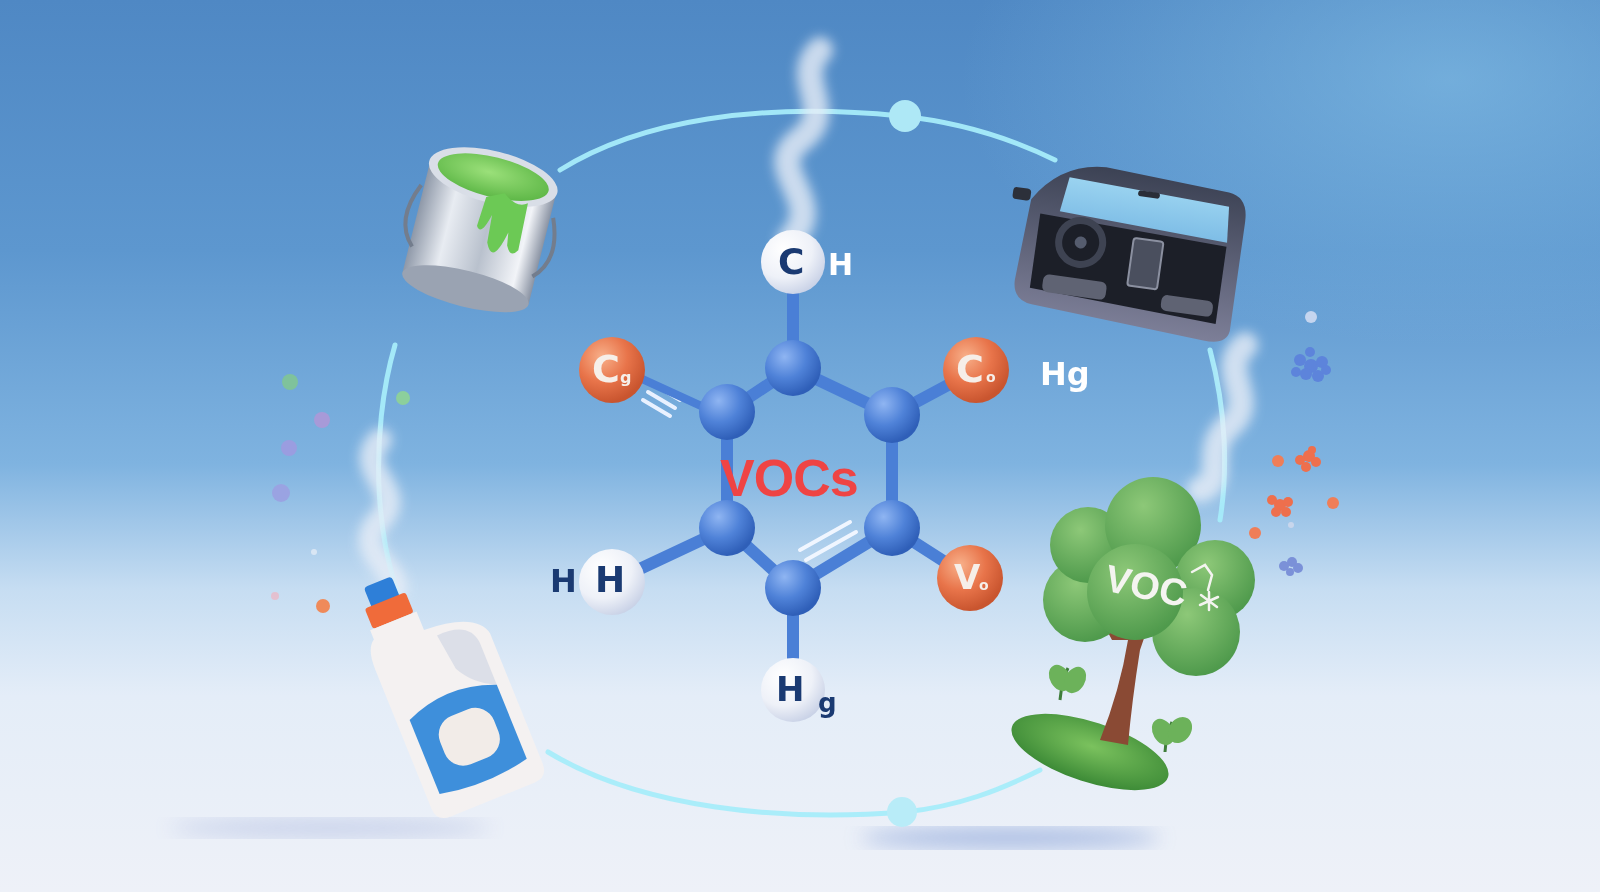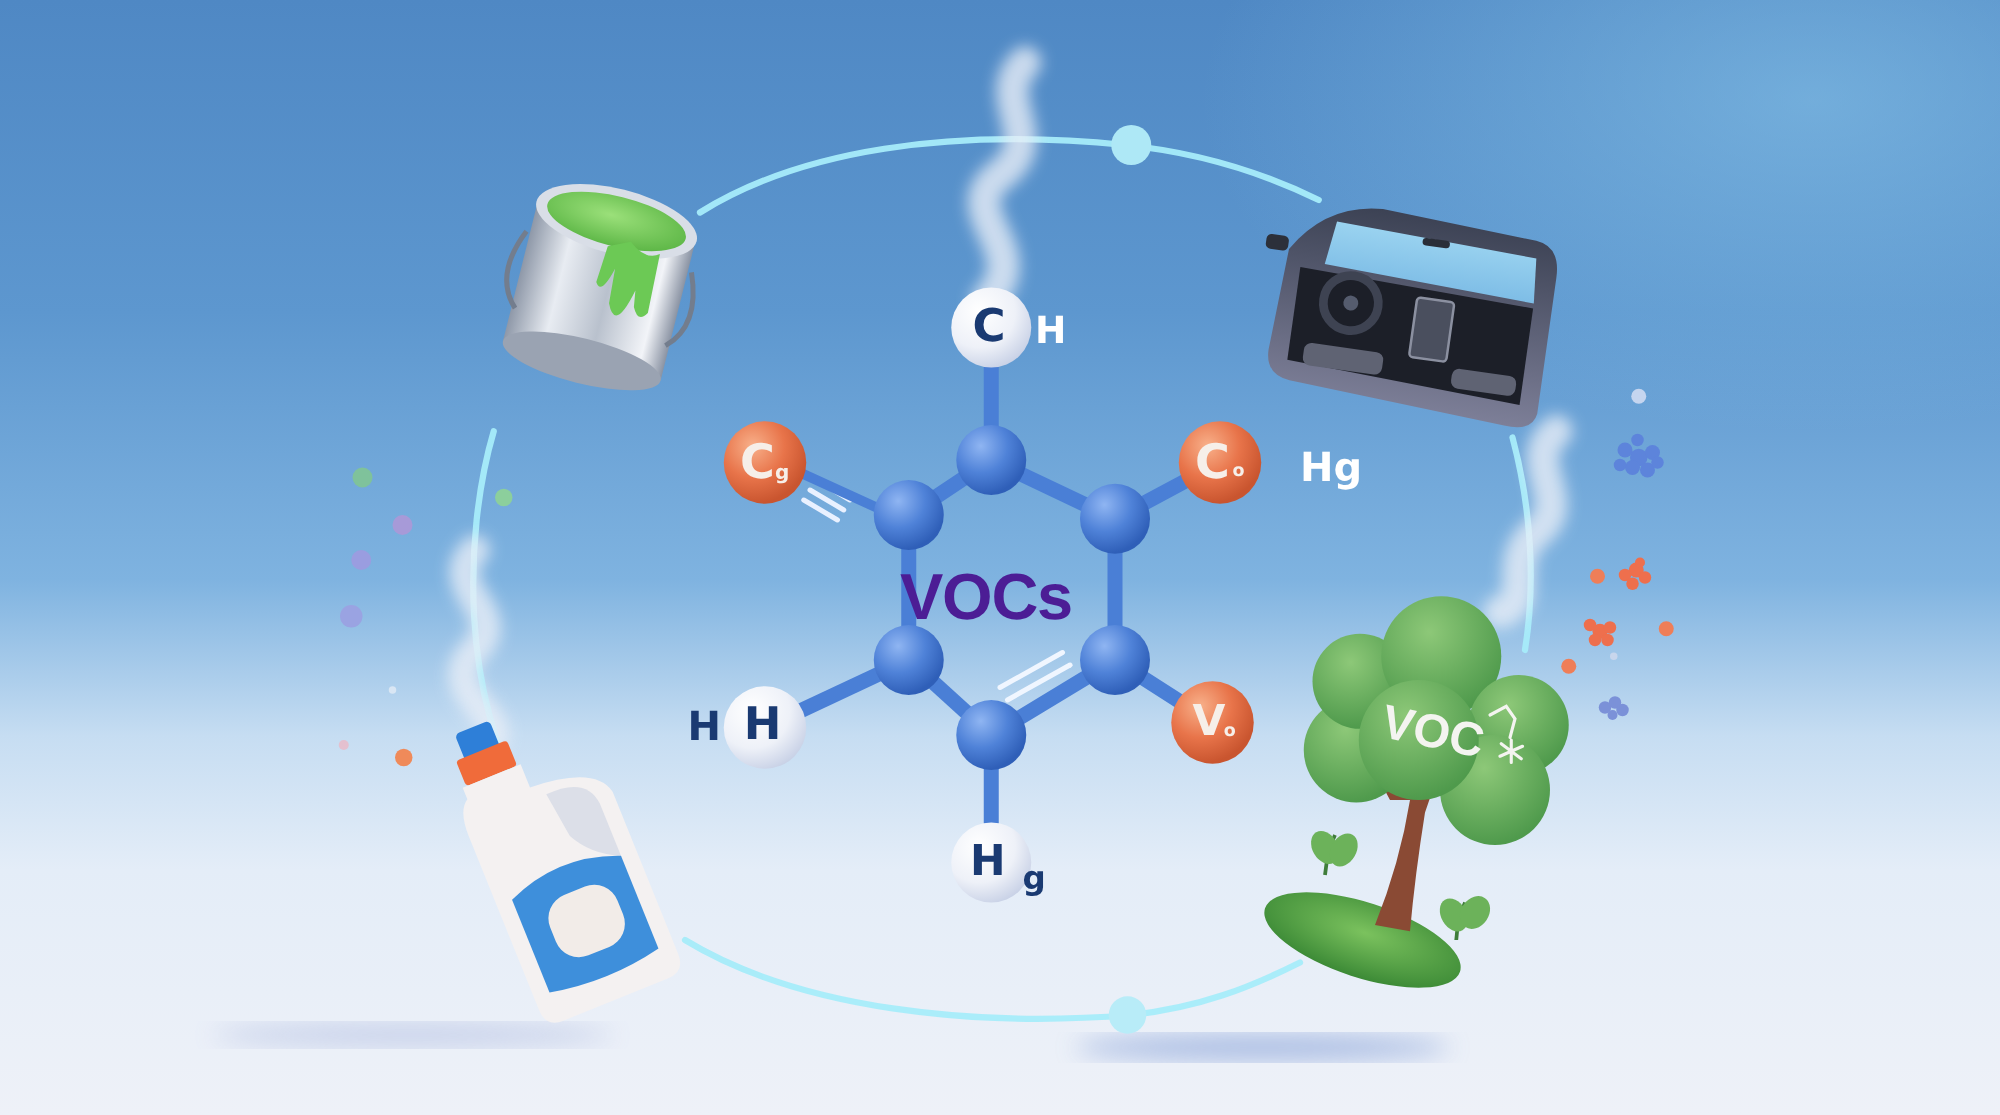--- a/index.html
+++ b/index.html
@@ -12,21 +12,21 @@
       position: absolute; inset: 0;
       background: radial-gradient(ellipse 700px 380px at 1450px 80px, rgba(140,200,235,0.55), rgba(140,200,235,0) 70%);
     }
     .layer { position: absolute; left: 0; top: 0; width: 1600px; height: 892px; }
     .atom-label {
       position: absolute; font-weight: bold; line-height: 1;
       font-family: "DejaVu Sans", "Liberation Sans", sans-serif;
     }
     .title-voc {
       position: absolute; left: 720px; top: 448px; font-size: 52px; font-weight: bold;
-      color: #4c1d95; letter-spacing: -1px; font-family: "Liberation Sans", "DejaVu Sans", sans-serif;
+      color: #ef4444; letter-spacing: -1px; font-family: "Liberation Sans", "DejaVu Sans", sans-serif;
     }
     .tree-label {
       position: absolute; left: 1105px; top: 565px; font-size: 38px; font-weight: bold;
       color: #f4f4f0; transform: rotate(12deg); font-family: "Liberation Sans", sans-serif;
     }
   </style>
 </head>
 <body>
 
 <div class="bg-glow"></div>

